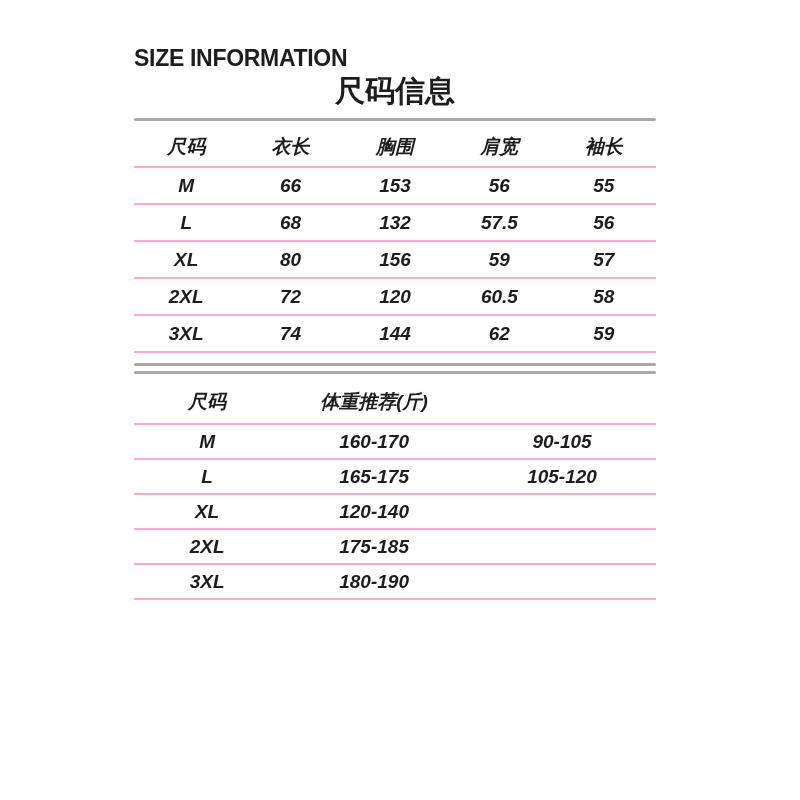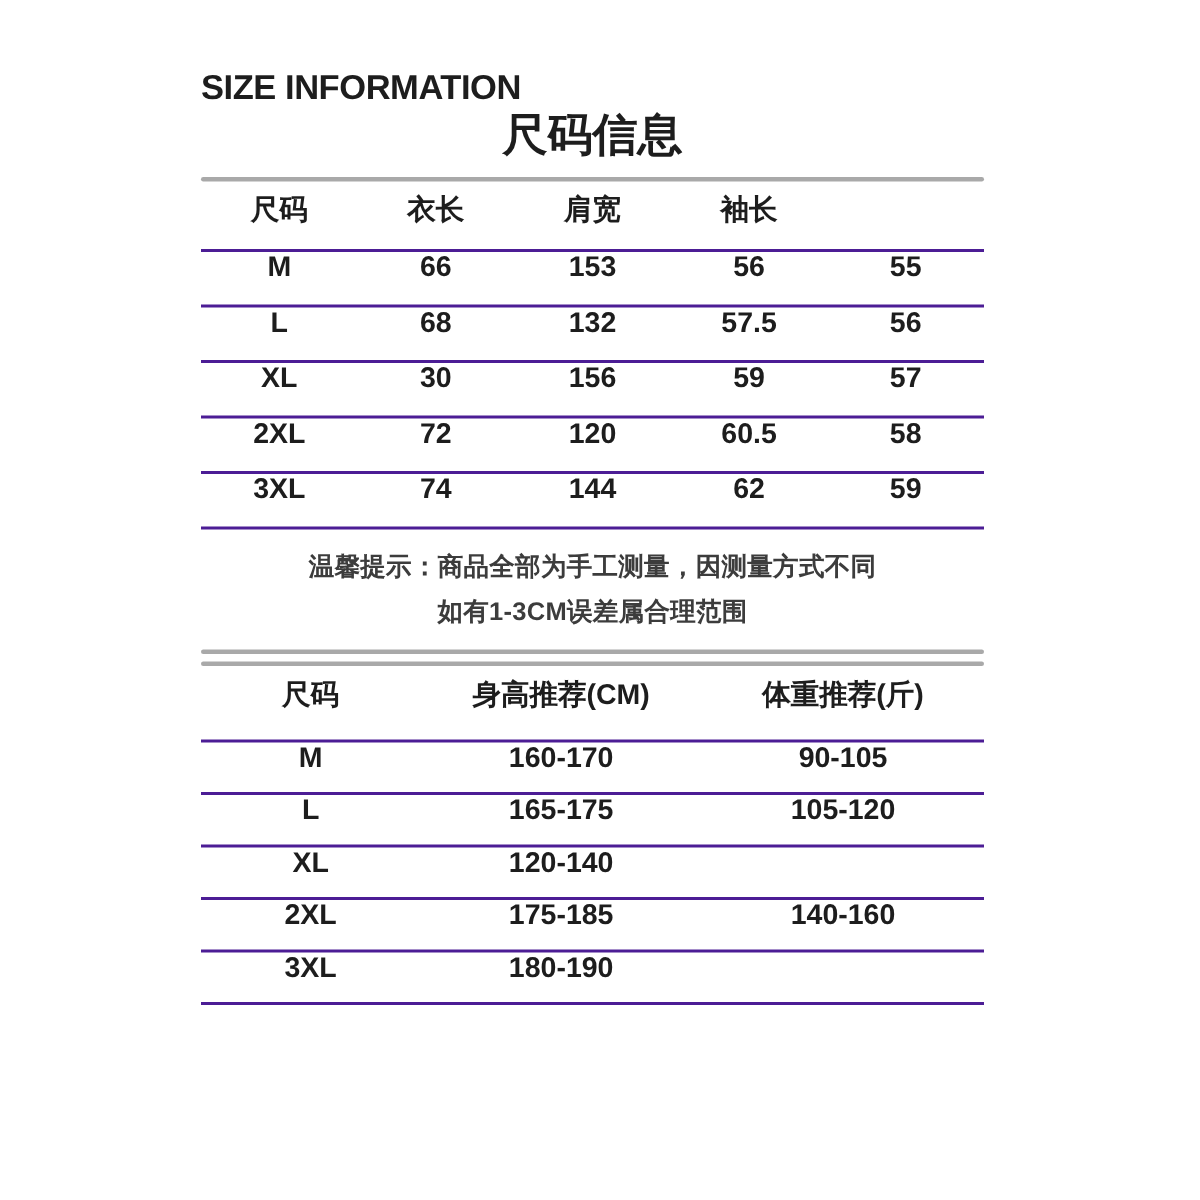--- a/index.html
+++ b/index.html
@@ -23,22 +23,23 @@
   }
   .divider {
     height: 3px; background: #a9a9a9; border-radius: 2px;
   }
   .divider.after-title1 { margin-top: 9px; }
   .divider.section-sep { margin-top: 10px; }
   .divider.after-title2 { margin-top: 5px; }
 
   .tbl { width: 100%; }
   .tbl .trow {
-    display: flex; align-items: flex-start;
-    border-bottom: 2px solid #4c1d95;
+    display: flex; align-items: center;
+    border-bottom: 2px solid #f9a8d4;
+    font-style: italic;
   }
   .tbl .trow.thead1 { height: 47px; padding-top: 6px; }
   .tbl .trow.tbody1 { height: 37px; }
   .tbl .trow.thead2 { height: 51px; padding-top: 6px; }
   .tbl .trow.tbody2 { height: 35px; }
   .tbl .cell {
     text-align: center; font-weight: 700; font-size: 19px;
     color: #1d1d1d; white-space: nowrap;
   }
   .tbl-5 .cell { flex: 0 0 20%; }
@@ -61,95 +62,90 @@
 
     <div>
       <div class="title-en">SIZE INFORMATION</div>
       <div class="title-zh">尺码信息</div>
       <div class="divider after-title1"></div>
 
       <div class="tbl tbl-5">
         <div class="trow thead1">
           <div class="cell">尺码</div>
           <div class="cell">衣长</div>
+          <div class="cell">胸围</div>
           <div class="cell">肩宽</div>
           <div class="cell">袖长</div>
         </div>
         <div class="trow tbody1">
           <div class="cell">M</div>
           <div class="cell">66</div>
           <div class="cell">153</div>
           <div class="cell">56</div>
           <div class="cell">55</div>
         </div>
         <div class="trow tbody1">
           <div class="cell">L</div>
           <div class="cell">68</div>
           <div class="cell">132</div>
           <div class="cell">57.5</div>
           <div class="cell">56</div>
         </div>
         <div class="trow tbody1">
           <div class="cell">XL</div>
-          <div class="cell">30</div>
+          <div class="cell">80</div>
           <div class="cell">156</div>
           <div class="cell">59</div>
           <div class="cell">57</div>
         </div>
         <div class="trow tbody1">
           <div class="cell">2XL</div>
           <div class="cell">72</div>
           <div class="cell">120</div>
           <div class="cell">60.5</div>
           <div class="cell">58</div>
         </div>
         <div class="trow tbody1">
           <div class="cell">3XL</div>
           <div class="cell">74</div>
           <div class="cell">144</div>
           <div class="cell">62</div>
           <div class="cell">59</div>
         </div>
       </div>
 
-      <div class="note">
-        <div>温馨提示：商品全部为手工测量，因测量方式不同</div>
-        <div>如有1-3CM误差属合理范围</div>
-      </div>
     </div>
 
     <div class="divider section-sep"></div>
 
     <div>
       <div class="divider after-title2"></div>
 
       <div class="tbl tbl-3">
         <div class="trow thead2">
           <div class="cell c1">尺码</div>
-          <div class="cell c2">身高推荐(CM)</div>
           <div class="cell c3">体重推荐(斤)</div>
         </div>
         <div class="trow tbody2">
           <div class="cell c1">M</div>
           <div class="cell c2">160-170</div>
           <div class="cell c3">90-105</div>
         </div>
         <div class="trow tbody2">
           <div class="cell c1">L</div>
           <div class="cell c2">165-175</div>
           <div class="cell c3">105-120</div>
         </div>
         <div class="trow tbody2">
           <div class="cell c1">XL</div>
           <div class="cell c3">120-140</div>
         </div>
         <div class="trow tbody2">
           <div class="cell c1">2XL</div>
           <div class="cell c2">175-185</div>
-          <div class="cell c3">140-160</div>
         </div>
         <div class="trow tbody2">
           <div class="cell c1">3XL</div>
           <div class="cell c2">180-190</div>
         </div>
       </div>
     </div>
 
   </div>
 </div>

